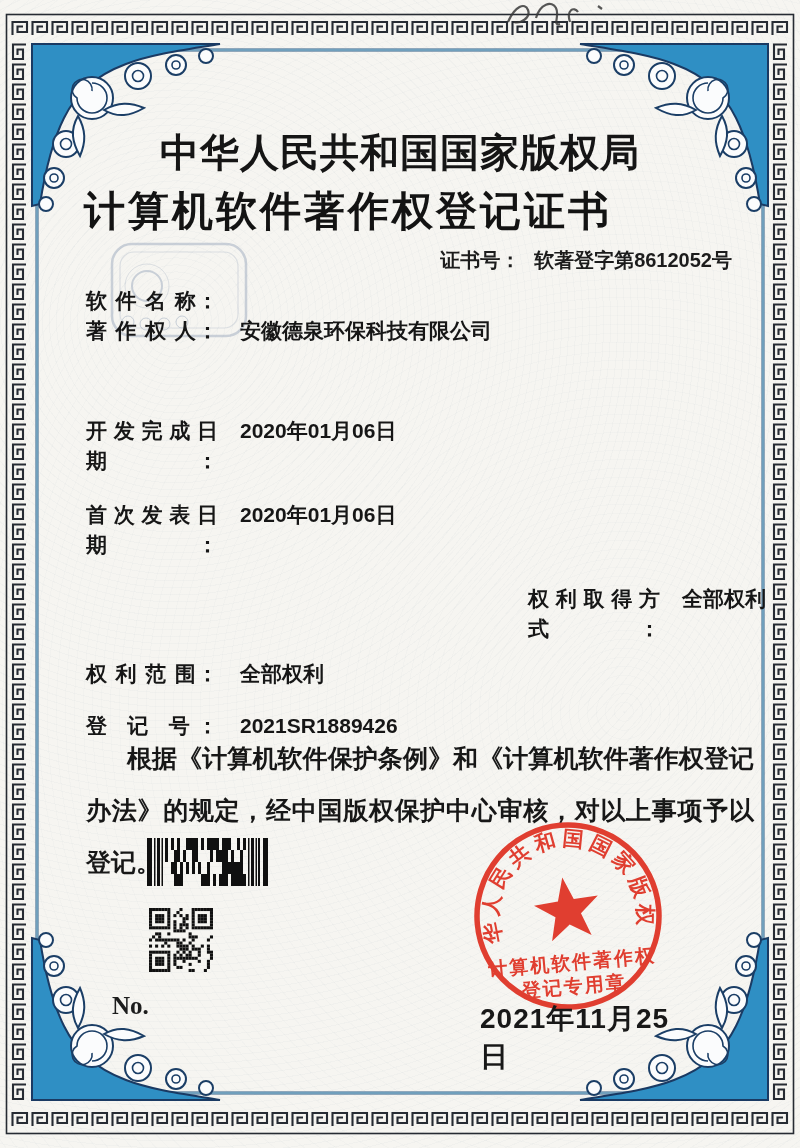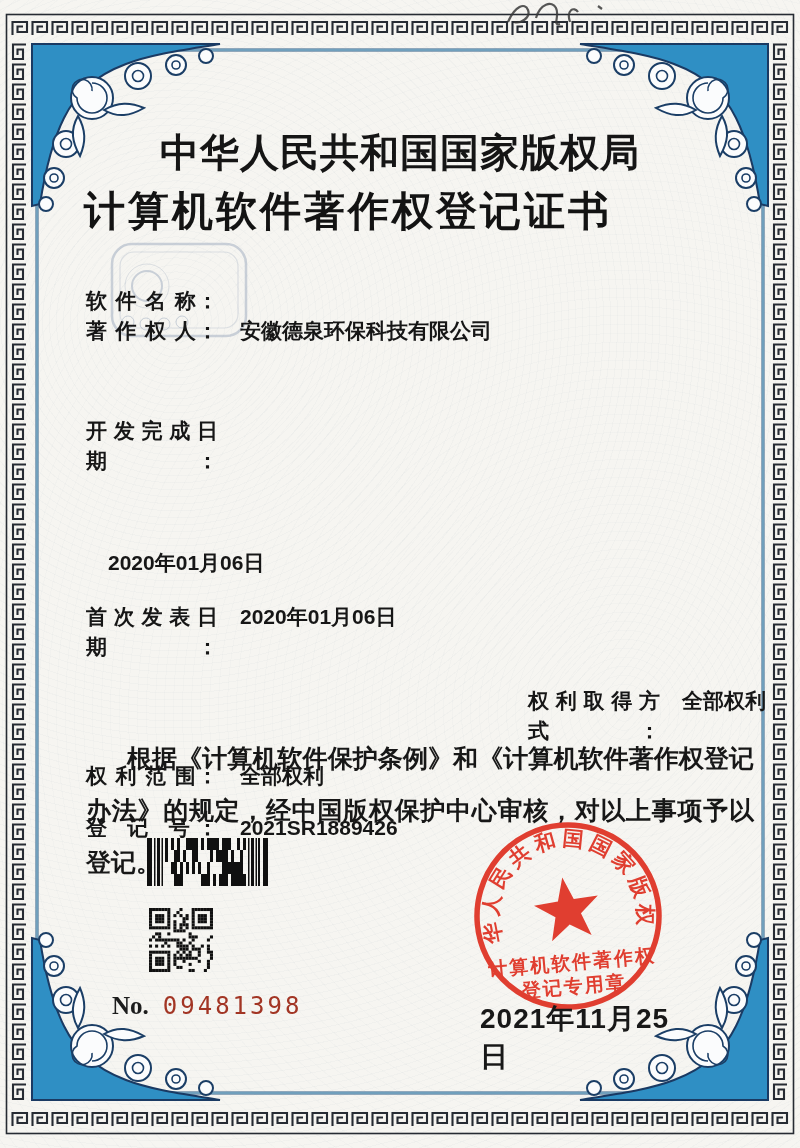--- a/index.html
+++ b/index.html
@@ -26,21 +26,21 @@
   .certno{
     top:247px;right:68px;display:flex;gap:14px;
     font-size:20px;font-weight:700;color:#1c1c1c;
   }
   .fields{left:86px;top:286px;width:680px;}
   .frow{display:flex;align-items:flex-start;font-size:21px;font-weight:700;color:#161616;line-height:30px;}
   .frow .flabel{width:132px;text-align:justify;text-align-last:justify;flex:0 0 132px;}
   .frow .fvalue{margin-left:22px;}
   .frow:nth-child(1){}
   .frow:nth-child(2){margin-bottom:70px;}
-  .frow:nth-child(3){margin-bottom:24px;flex-direction:column;}
+  .frow:nth-child(3){margin-bottom:24px;}
   .frow:nth-child(4){margin-bottom:24px;}
   .frow:nth-child(5){margin-bottom:15px;justify-content:flex-end;}
   .frow:nth-child(6){margin-bottom:22px;}
   .statement{
     left:86px;top:732px;width:668px;margin:0;
     font-size:25px;font-weight:700;color:#171717;line-height:52px;
     text-align:justify;text-indent:41px;
   }
   .barcode{left:147px;top:838px;}
   .qrcode{left:149px;top:908px;}
@@ -308,20 +308,24 @@
       <polygon transform="translate(568,911) rotate(-4)" points="0,-34 8,-11 32.3,-10.5 12.9,4.2 20,27.5 0,13.6 -20,27.5 -12.9,4.2 -32.3,-10.5 -8,-11" fill="#df3122"></polygon>
       <text class="sealText" x="568" y="969" text-anchor="middle" font-size="19" letter-spacing="2">计算机软件著作权</text>
       <text class="sealText" x="568" y="993" text-anchor="middle" font-size="19" letter-spacing="2">登记专用章</text>
     </g>
   </svg>
 
   <div class="layer authority">中华人民共和国国家版权局</div>
 
   <div class="layer cert-title">计算机软件著作权登记证书</div>
 
+  <div class="layer certno">
+    <span>证书号：</span>
+    <span>软著登字第8612052号</span>
+  </div>
 
   <div class="layer fields">
     <div class="frow">
       <span class="flabel">软 件 名 称：</span>
     </div>
     <div class="frow">
       <span class="flabel">著 作 权 人：</span>
       <span class="fvalue">安徽德泉环保科技有限公司</span>
     </div>
     <div class="frow">
@@ -614,18 +618,17 @@
       <rect x="9" y="19" width="1" height="1" fill="#101010"></rect>
       <rect x="10" y="19" width="1" height="1" fill="#101010"></rect>
       <rect x="19" y="19" width="1" height="1" fill="#101010"></rect>
       <rect x="13" y="20" width="1" height="1" fill="#101010"></rect>
       <rect x="14" y="20" width="1" height="1" fill="#101010"></rect>
       <rect x="18" y="20" width="1" height="1" fill="#101010"></rect>
     </svg>
 
   <div class="layer serial">
     <span class="no">No.</span>
-    <span class="num">09481398</span>
   </div>
 
   <div class="layer issue-date">2021年11月25日</div>
 
 </div>
 
 </body></html>

